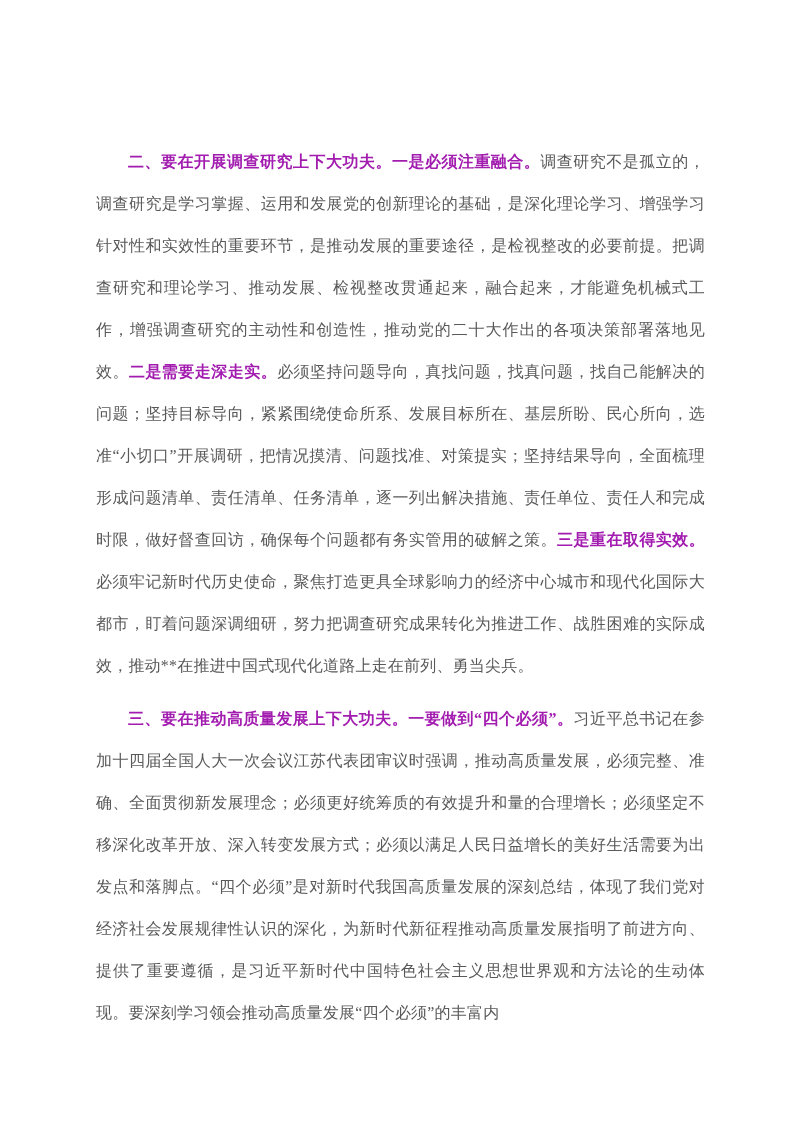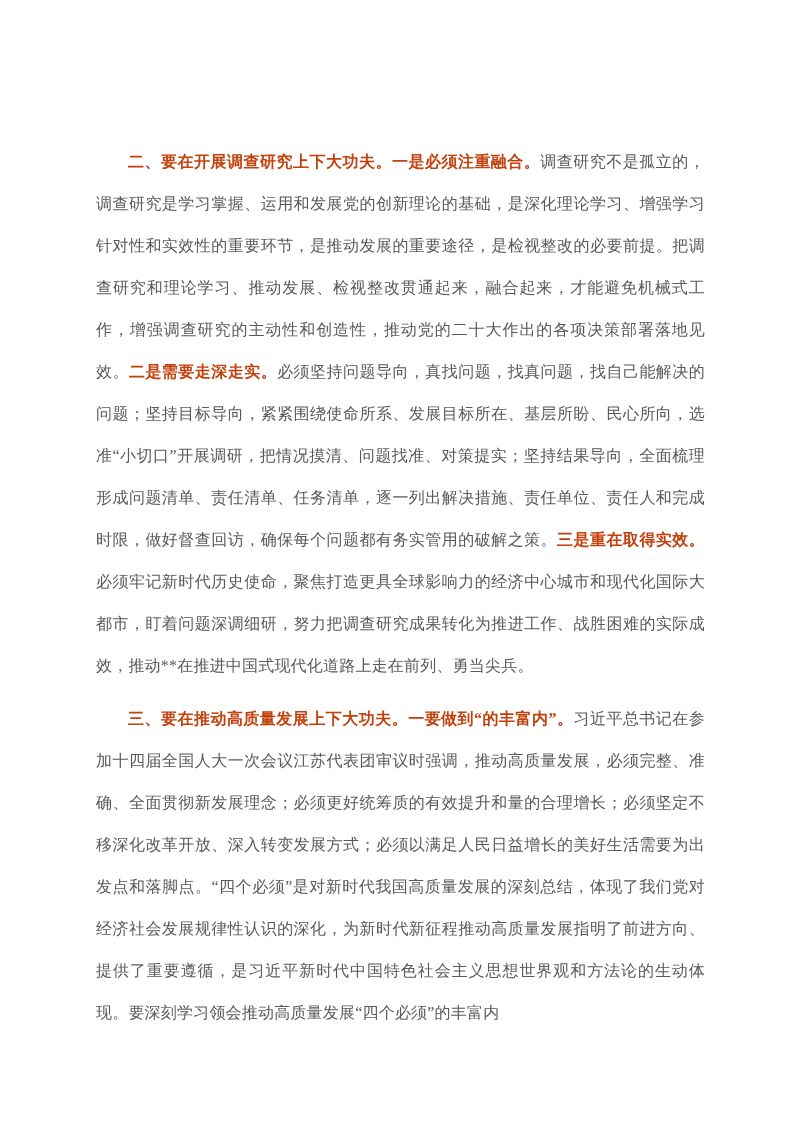--- a/index.html
+++ b/index.html
@@ -34,24 +34,24 @@
   }
   p.para + p.para {
     margin-top: 11px;
   }
   .run-regular {
     font-weight: normal;
     color: #595959;
   }
   .run-bold {
     font-weight: bold;
-    color: #c2410c;
+    color: #a21caf;
   }
 </style>
 </head>
 <body>
 
 <div class="page">
   <div class="content">
       <p class="para"><span class="run-bold">二、要在开展调查研究上下大功夫。一是必须注重融合。</span><span class="run-regular">调查研究不是孤立的，调查研究是学习掌握、运用和发展党的创新理论的基础，是深化理论学习、增强学习针对性和实效性的重要环节，是推动发展的重要途径，是检视整改的必要前提。把调查研究和理论学习、推动发展、检视整改贯通起来，融合起来，才能避免机械式工作，增强调查研究的主动性和创造性，推动党的二十大作出的各项决策部署落地见效。</span><span class="run-bold">二是需要走深走实。</span><span class="run-regular">必须坚持问题导向，真找问题，找真问题，找自己能解决的问题；坚持目标导向，紧紧围绕使命所系、发展目标所在、基层所盼、民心所向，选准“小切口”开展调研，把情况摸清、问题找准、对策提实；坚持结果导向，全面梳理形成问题清单、责任清单、任务清单，逐一列出解决措施、责任单位、责任人和完成时限，做好督查回访，确保每个问题都有务实管用的破解之策。</span><span class="run-bold">三是重在取得实效。</span><span class="run-regular">必须牢记新时代历史使命，聚焦打造更具全球影响力的经济中心城市和现代化国际大都市，盯着问题深调细研，努力把调查研究成果转化为推进工作、战胜困难的实际成效，推动**在推进中国式现代化道路上走在前列、勇当尖兵。</span></p>
-      <p class="para"><span class="run-bold">三、要在推动高质量发展上下大功夫。一要做到“的丰富内”。</span><span class="run-regular">习近平总书记在参加十四届全国人大一次会议江苏代表团审议时强调，推动高质量发展，必须完整、准确、全面贯彻新发展理念；必须更好统筹质的有效提升和量的合理增长；必须坚定不移深化改革开放、深入转变发展方式；必须以满足人民日益增长的美好生活需要为出发点和落脚点。“四个必须”是对新时代我国高质量发展的深刻总结，体现了我们党对经济社会发展规律性认识的深化，为新时代新征程推动高质量发展指明了前进方向、提供了重要遵循，是习近平新时代中国特色社会主义思想世界观和方法论的生动体现。要深刻学习领会推动高质量发展“四个必须”的丰富内</span></p>
+      <p class="para"><span class="run-bold">三、要在推动高质量发展上下大功夫。一要做到“四个必须”。</span><span class="run-regular">习近平总书记在参加十四届全国人大一次会议江苏代表团审议时强调，推动高质量发展，必须完整、准确、全面贯彻新发展理念；必须更好统筹质的有效提升和量的合理增长；必须坚定不移深化改革开放、深入转变发展方式；必须以满足人民日益增长的美好生活需要为出发点和落脚点。“四个必须”是对新时代我国高质量发展的深刻总结，体现了我们党对经济社会发展规律性认识的深化，为新时代新征程推动高质量发展指明了前进方向、提供了重要遵循，是习近平新时代中国特色社会主义思想世界观和方法论的生动体现。要深刻学习领会推动高质量发展“四个必须”的丰富内</span></p>
     </div>
 </div>
 
 </body></html>

